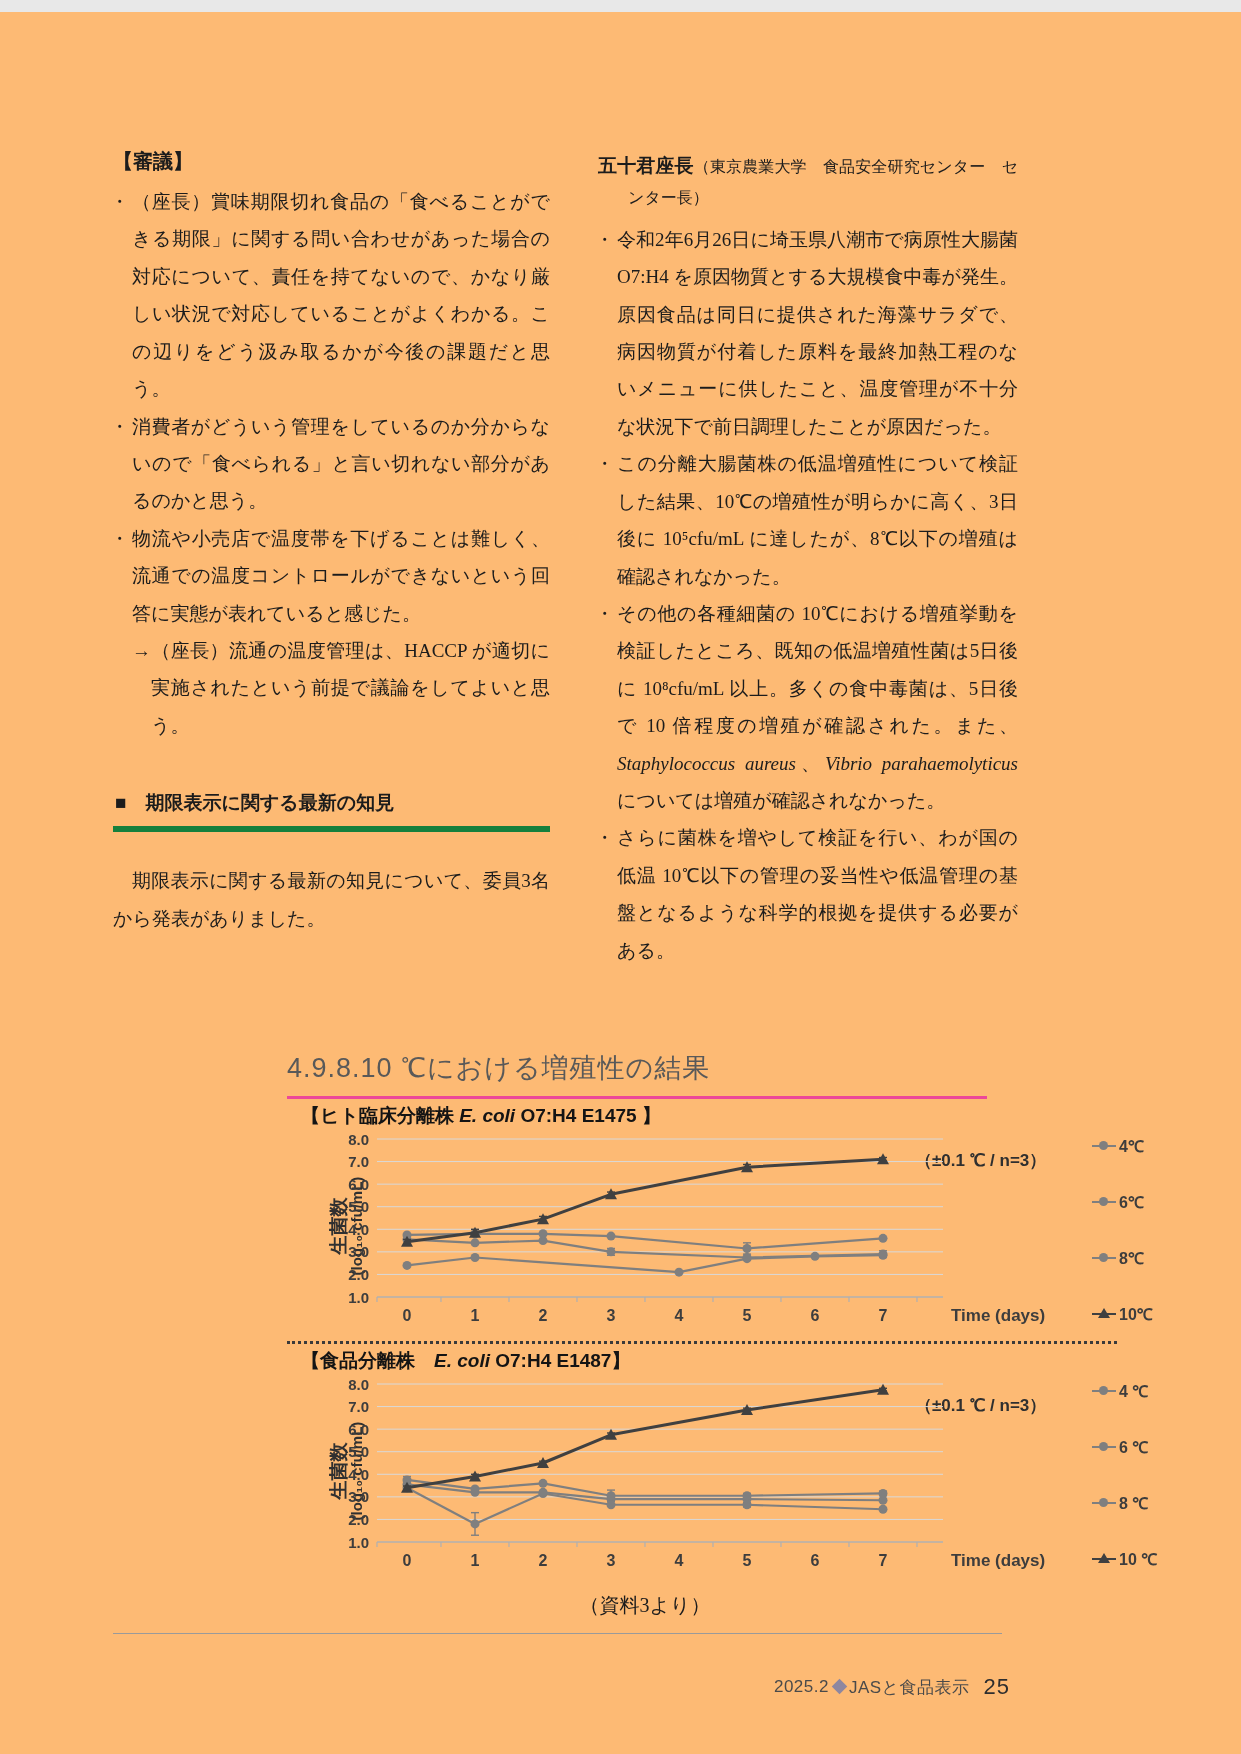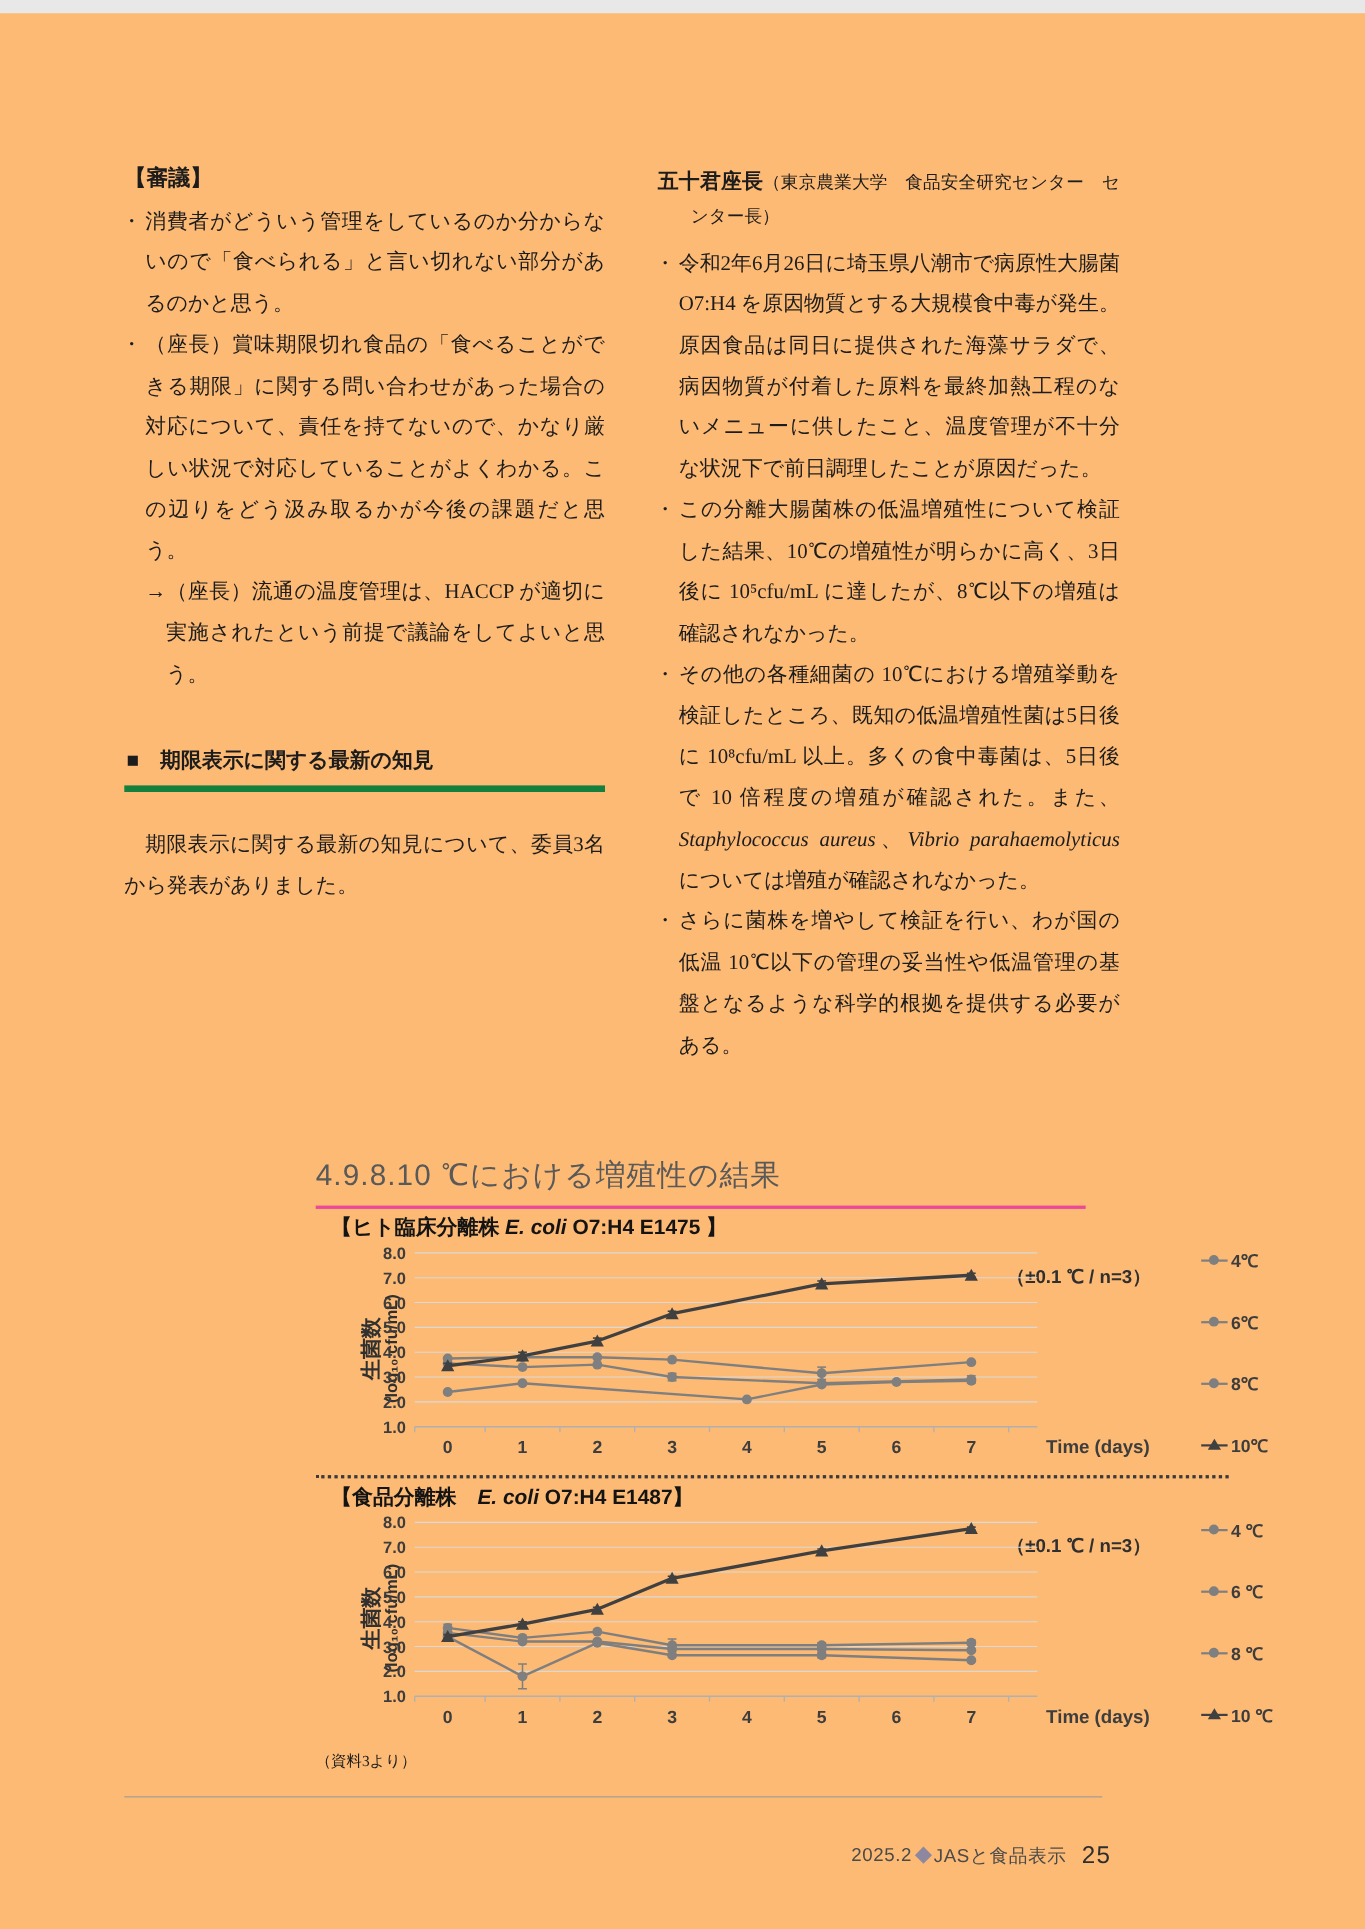--- a/index.html
+++ b/index.html
@@ -43,40 +43,41 @@
               font-weight:600;font-size:17px;color:#2f2f2f;text-align:right;}
   .legend{position:absolute;left:805px;top:6px;height:190px;display:flex;flex-direction:column;justify-content:space-between;}
   .legend-item{display:flex;align-items:center;font-family:"Liberation Sans",sans-serif;
                font-weight:bold;font-size:16px;color:#3d3d3d;white-space:nowrap;}
   .lm{position:relative;width:24px;height:2px;background:#7f7f7f;margin-right:3px;flex:none;}
   .lm.dark{background:#404040;}
   .lm .dot{position:absolute;left:7px;top:-4px;width:9px;height:9px;border-radius:50%;background:#7f7f7f;}
   .lm .tri{position:absolute;left:6px;top:-5px;width:0;height:0;
            border-left:6px solid transparent;border-right:6px solid transparent;border-bottom:10px solid #404040;}
   .chart-divider{width:830px;border-top:3px dotted #3a3a3a;margin:8px 0 4px 0;}
-  .source-note{font-size:14px;margin-top:14px;width:716px;text-align:left;}
+  .source-note{font-size:20px;margin-top:14px;width:716px;text-align:center;}
 
   .footer-rule{position:absolute;left:113px;top:1621px;width:889px;height:1px;background:#9a9a9a;}
   .footer{position:absolute;left:113px;top:1662px;width:897px;text-align:right;
           font-family:"Liberation Sans",sans-serif;color:#4a4a4a;}
   .f-issue,.f-pub{font-size:17px;letter-spacing:0.5px;vertical-align:middle;}
   .f-diamond{display:inline-block;width:11px;height:11px;transform:rotate(45deg);
              margin:0 4px 1px 5px;background:#8e87a0;vertical-align:middle;}
   .f-page{font-size:22px;color:#2e2e2e;margin-left:14px;letter-spacing:1px;vertical-align:middle;}
 </style>
 </head>
 <body>
 
 <div class="page">
 
   <div class="col col-left">
     <h3 class="blk-head">【審議】</h3>
     <ul class="blist">
+      <li>（座長）賞味期限切れ食品の「食べることができる期限」に関する問い合わせがあった場合の対応について、責任を持てないので、かなり厳しい状況で対応していることがよくわかる。この辺りをどう汲み取るかが今後の課題だと思う。</li>
       <li>消費者がどういう管理をしているのか分からないので「食べられる」と言い切れない部分があるのかと思う。</li>
-      <li>（座長）賞味期限切れ食品の「食べることができる期限」に関する問い合わせがあった場合の対応について、責任を持てないので、かなり厳しい状況で対応していることがよくわかる。この辺りをどう汲み取るかが今後の課題だと思う。</li>
+      <li>物流や小売店で温度帯を下げることは難しく、流通での温度コントロールができないという回答に実態が表れていると感じた。</li>
     </ul>
     <p class="arrow-note">→（座長）流通の温度管理は、HACCP が適切に実施されたという前提で議論をしてよいと思う。</p>
     <h3 class="sec-head">■　期限表示に関する最新の知見</h3>
     <p class="intro">期限表示に関する最新の知見について、委員3名から発表がありました。</p>
   </div>
 
   <div class="col col-right">
     <p class="speaker"><span class="sp-name">五十君座長</span><span class="sp-aff">（東京農業大学　食品安全研究センター　センター長）</span></p>
     <ul class="blist">
       <li>令和2年6月26日に埼玉県八潮市で病原性大腸菌 O7:H4 を原因物質とする大規模食中毒が発生。原因食品は同日に提供された海藻サラダで、病因物質が付着した原料を最終加熱工程のないメニューに供したこと、温度管理が不十分な状況下で前日調理したことが原因だった。</li>

